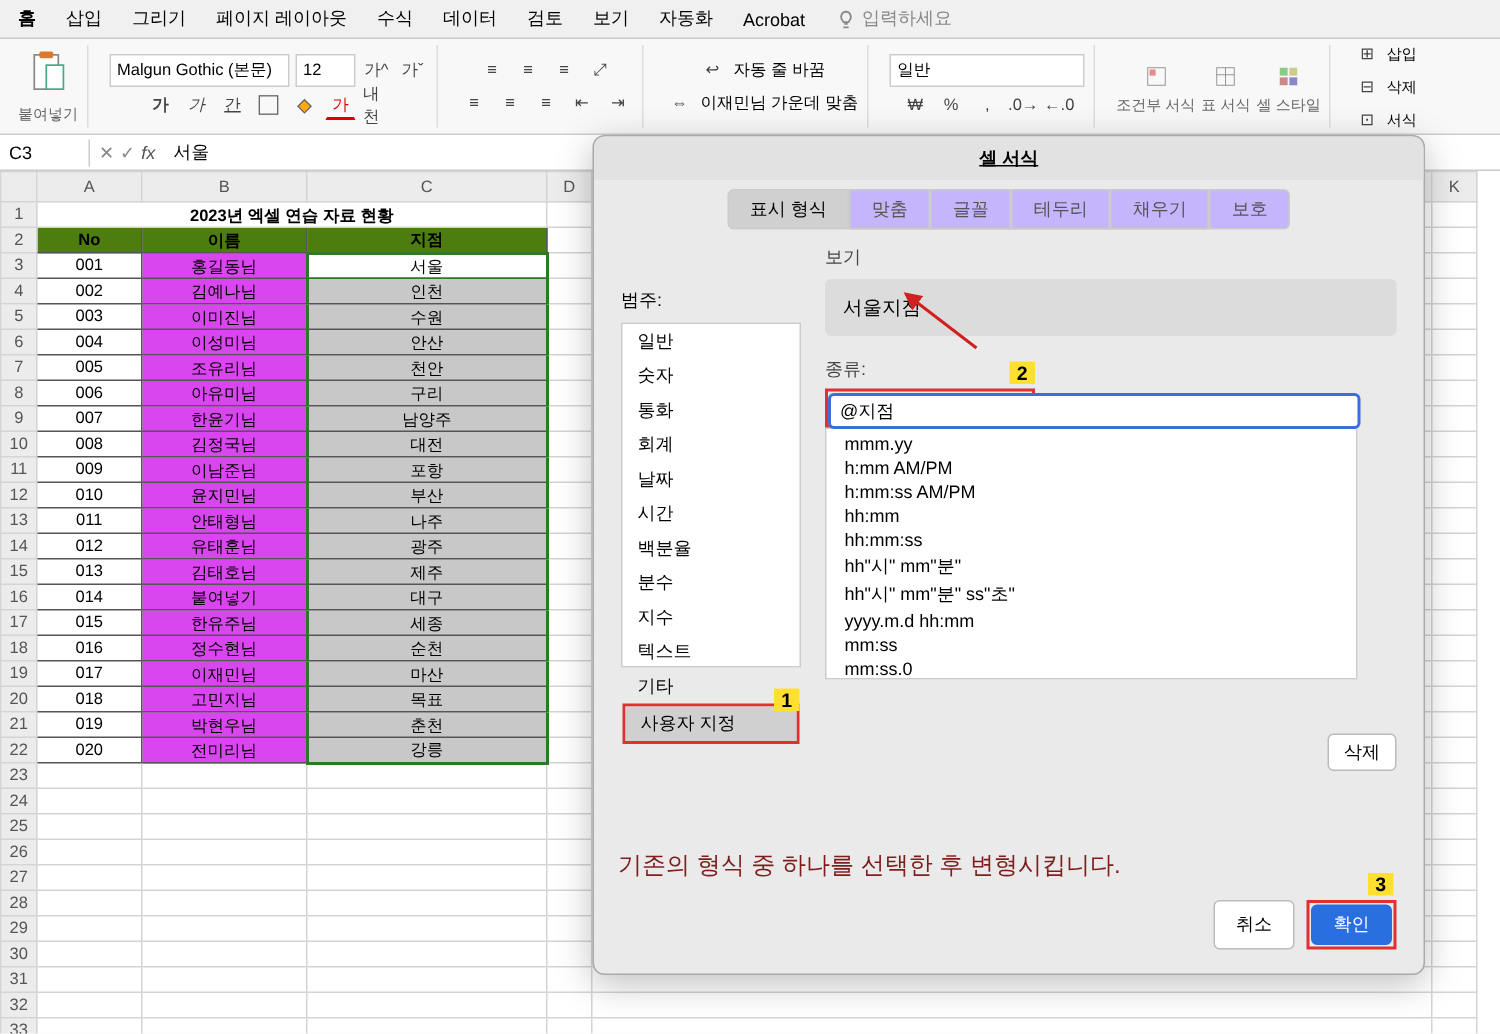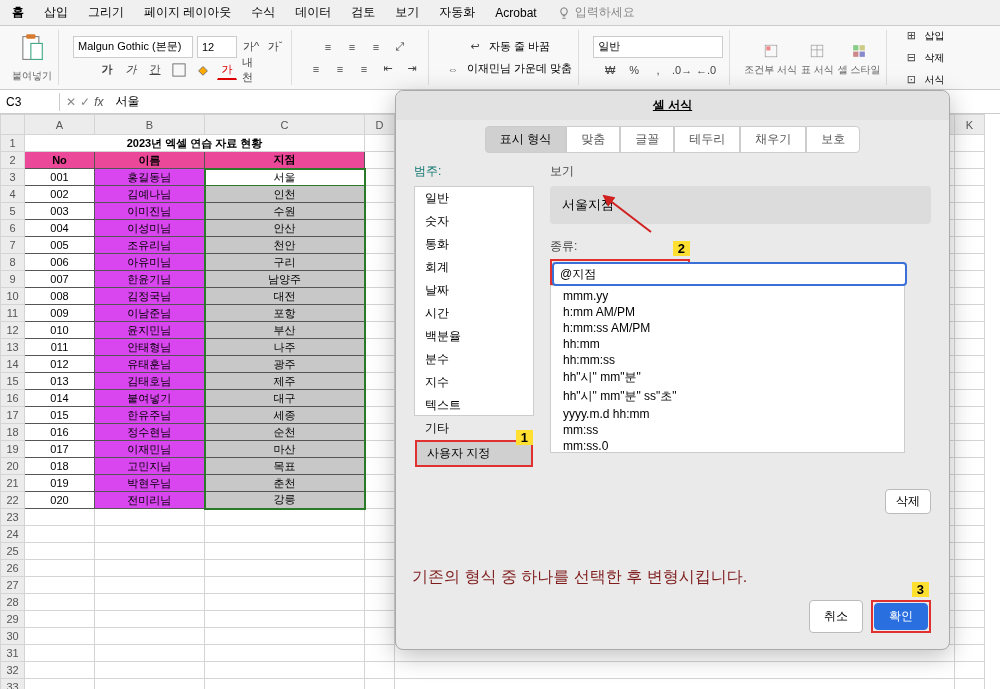--- a/index.html
+++ b/index.html
@@ -36,41 +36,41 @@
 .grid { border-collapse: collapse; table-layout: fixed; }
 .grid th, .grid td { border: 1px solid #d4d4d4; font-size: 11px; text-align: center; padding: 0; height: 17px; }
 .grid thead th { background: #ececec; color: #555; font-weight: normal; height: 20px; }
 .row-hdr { background: #ececec; width: 24px; color: #555; font-weight: normal; }
 .col-A { width: 70px; }
 .col-B { width: 110px; }
 .col-C { width: 160px; }
 .col-rest { width: 30px; }
 
 .title-cell { font-weight: bold; font-size: 13px; }
-.hdr-cell { background: #ec4899; font-weight: bold; border: 1px solid #555 !important; }
+.hdr-cell { background: #4d7c0f; font-weight: bold; border: 1px solid #555 !important; }
 .data-A { border: 1px solid #555 !important; background: #fff; }
 .data-B { border: 1px solid #555 !important; background: #d946ef; }
 .data-C { border: 1px solid #555 !important; background: #c8c8c8; }
 .data-C.first { outline: 1px solid #2a7a2a; outline-offset: -1px; }
 .sel-range-top { border-top: 2px solid #2a7a2a !important; }
 .sel-range-bottom { border-bottom: 2px solid #2a7a2a !important; }
 .sel-range-left { border-left: 2px solid #2a7a2a !important; }
 .sel-range-right { border-right: 2px solid #2a7a2a !important; }
 
 
 .dialog { position: absolute; top: 90px; left: 395px; width: 555px; height: 560px; background: #eaeaea; border: 1px solid #aaa; border-radius: 8px; box-shadow: 0 6px 24px rgba(0,0,0,0.25); display: flex; flex-direction: column; }
 .dialog-title { text-align: center; font-size: 12px; padding: 6px; font-weight: bold; background: #e2e2e2; border-radius: 8px 8px 0 0; text-decoration: underline; }
 .dialog-tabs { display: flex; justify-content: center; gap: 0; padding: 6px 0 10px 0; }
-.dialog-tab { padding: 4px 14px; font-size: 12px; color: #555; background: #ffffff; border: 1px solid #ccc; cursor: pointer; }
+.dialog-tab { padding: 4px 14px; font-size: 12px; color: #555; background: #c4b5fd; border: 1px solid #ccc; cursor: pointer; }
 .dialog-tab:first-child { border-radius: 4px 0 0 4px; }
 .dialog-tab:last-child { border-radius: 0 4px 4px 0; }
 .dialog-tab.active { background: #d0d0d0; color: #000; }
 .dialog-body { flex: 1; display: flex; padding: 0 18px; gap: 16px; position: relative; }
 .cat-col { width: 120px; }
-.cat-label { font-size: 12px; color: #0f766e; margin-bottom: 6px; }
+.cat-label { font-size: 12px; color: #000000; margin-bottom: 6px; margin-top: 29px; }
 .cat-list { background: #fff; border: 1px solid #ccc; height: 230px; }
 .cat-item { padding: 3px 10px; font-size: 12px; cursor: pointer; }
 .cat-item.selected { background: #d0d0d0; }
 .cat-custom-box { border: 2px solid #e03030; position: relative; }
 .anno-1 { position: absolute; right: -2px; top: -12px; background: #ffe030; color: #000; font-weight: bold; padding: 0 5px; font-size: 13px; }
 
 .right-col { flex: 1; }
 .preview-label { font-size: 12px; color: #444; margin-bottom: 6px; }
 .preview-box { background: #dcdcdc; border-radius: 4px; padding: 10px 12px; font-size: 13px; margin-bottom: 14px; position: relative; }
 .arrow-svg { position: absolute; top: 4px; left: 46px; width: 60px; height: 50px; pointer-events: none; }

